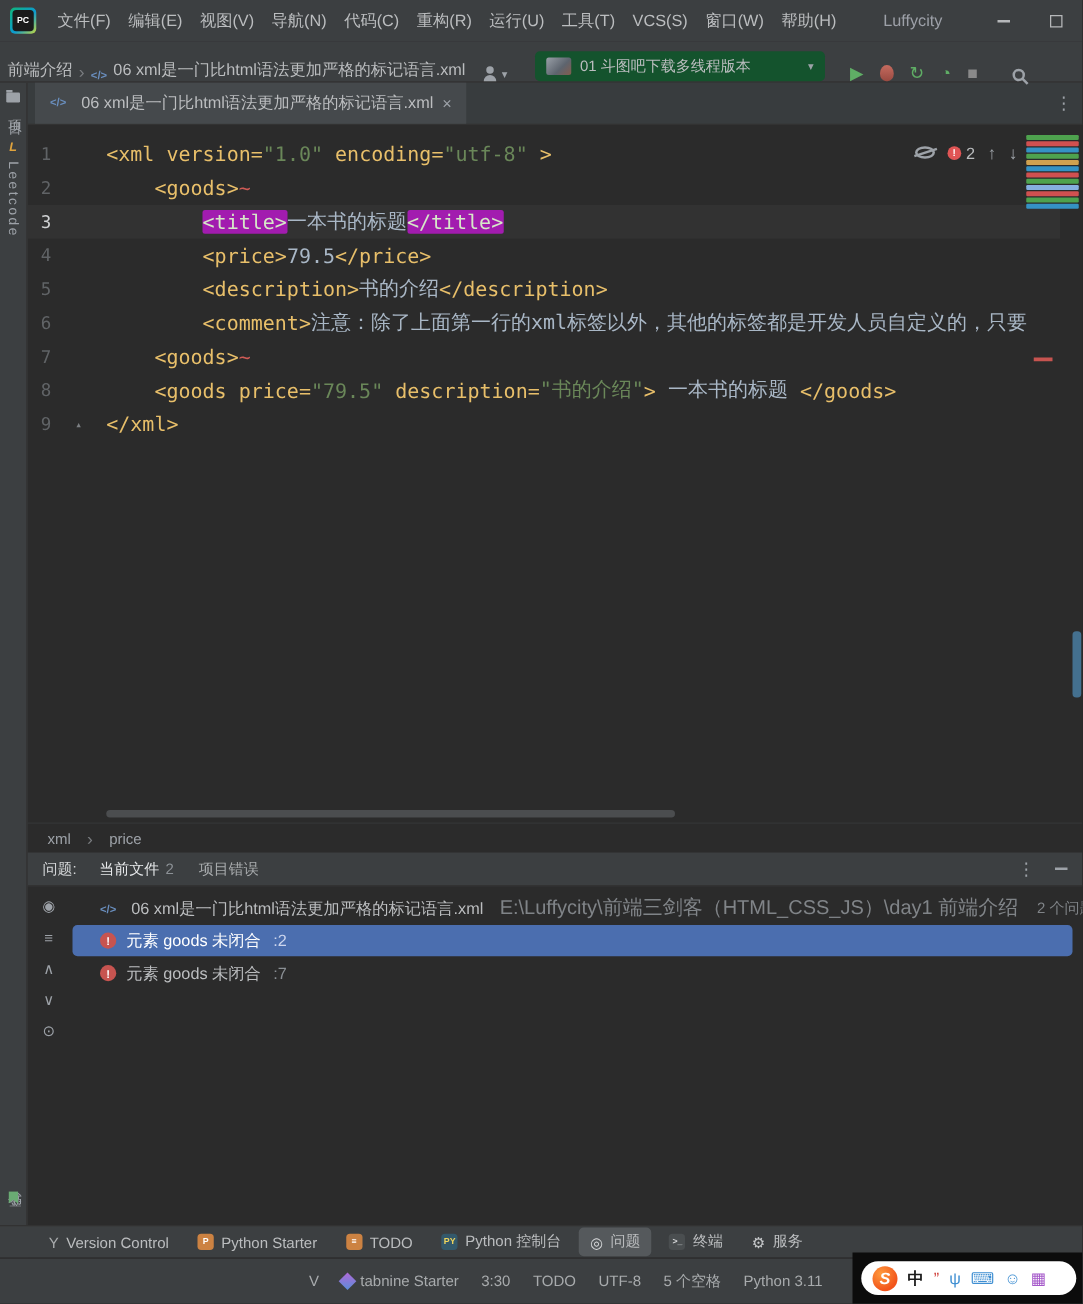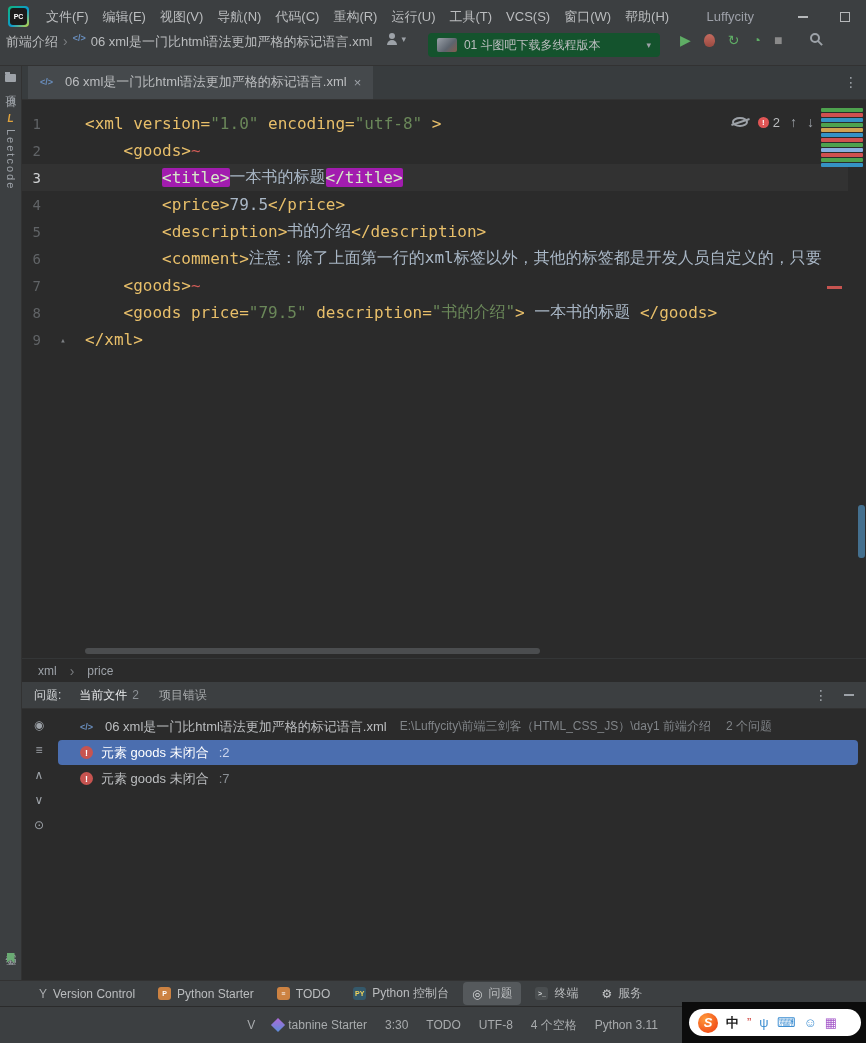--- a/index.html
+++ b/index.html
@@ -17,21 +17,21 @@
           align-items:center;justify-content:center;font-size:7px;font-weight:bold;color:#fff}
 .menu-bar{display:flex;align-items:center}
 .menu-item{padding:0 7px;color:#bbbdbf;height:33px;display:flex;align-items:center}
 .project-name{margin-left:auto;color:#9da0a8;padding-right:28px}
 .win-btn{width:42px;height:33px;display:flex;align-items:center;justify-content:center}
 .min-glyph{width:10px;height:2px;background:#b6b8ba}
 .max-glyph{width:10px;height:10px;border:1.5px solid #b6b8ba}
 
 
 .toolbar{position:absolute;top:33px;left:0;right:0;height:33px;background:#3c3f41;
-         border-bottom:1px solid #323232;display:flex;align-items:flex-start;padding:0 12px 0 6px;z-index:9}
+         border-bottom:1px solid #323232;display:flex;align-items:flex-end;padding:0 12px 0 6px;z-index:9}
 .crumb-sep{color:#7a7d80;margin:0 5px;font-size:14px}
 .file-chip{color:#6a8fbf;font-size:9px;font-weight:bold;margin-right:5px}
 .crumb-file{color:#bbbdbf;white-space:nowrap}
 .person-wrap{display:flex;align-items:center;gap:3px;margin-left:14px}
 .person{display:inline-block;width:12px;height:12px;position:relative}
 .person::before{content:"";position:absolute;top:0;left:3px;width:6px;height:6px;border-radius:50%;background:#9da2a8}
 .person::after{content:"";position:absolute;bottom:0;left:1px;width:10px;height:5px;border-radius:5px 5px 0 0;background:#9da2a8}
 .caret-down{color:#9da2a8;font-size:9px}
 .run-config{margin-left:22px;display:flex;align-items:center;gap:7px;background:#14532d;
             border-radius:4px;height:24px;padding:0 9px;width:232px;color:#bbbdbf}
@@ -111,21 +111,21 @@
 .p-tab.active{color:#e6e8ea}
 .p-badge{color:#8c9196}
 .p-actions{margin-left:auto;display:flex;gap:16px;padding-right:12px;color:#9da2a8;font-size:14px;align-items:center}
 .hide-glyph{width:10px;height:2px;background:#9da2a8;display:inline-block}
 .p-rail{position:absolute;left:0;top:27px;bottom:0;width:34px;display:flex;flex-direction:column;
         align-items:center;padding-top:10px;gap:13px;font-size:12px}
 .p-rail .icon{line-height:1}
 .p-body{margin-left:34px;padding-top:5px}
 .p-file-row{height:25px;display:flex;align-items:center;gap:7px;padding-left:24px;font-size:13px;white-space:nowrap}
 .p-file-name{color:#bcbec0}
-.p-file-path{color:#808488;font-size:12px;margin-left:6px}
+.p-file-path{color:#808488;font-size:16px;margin-left:6px}
 .p-file-count{color:#808488;font-size:12px;margin-left:8px}
 .p-item{height:25px;display:flex;align-items:center;gap:8px;padding-left:22px;margin:1px 8px 1px 2px;
         border-radius:4px;font-size:13px;color:#bcbec0}
 .p-item.selected{background:#4b6eaf;color:#fff}
 .err-badge{width:13px;height:13px;border-radius:50%;background:#c75450;color:#fff;font-size:9px;
            font-weight:bold;display:flex;align-items:center;justify-content:center;flex:0 0 13px}
 .p-loc{color:#8a8f94;margin-left:2px}
 .p-item.selected .p-loc{color:#cdd6ee}
 
 
@@ -384,21 +384,21 @@
       <span class="sb-item">
         <span>3:30</span>
       </span>
       <span class="sb-item">
         <span>TODO</span>
       </span>
       <span class="sb-item">
         <span>UTF-8</span>
       </span>
       <span class="sb-item">
-        <span>4 个空格</span>
+        <span>5 个空格</span>
       </span>
       <span class="sb-item">
         <span>Python 3.11</span>
       </span>
     </div>
 </div>
 
 <div class="ime-back"></div>
 <div class="ime-bar">
   <span class="ime-logo">S</span>

